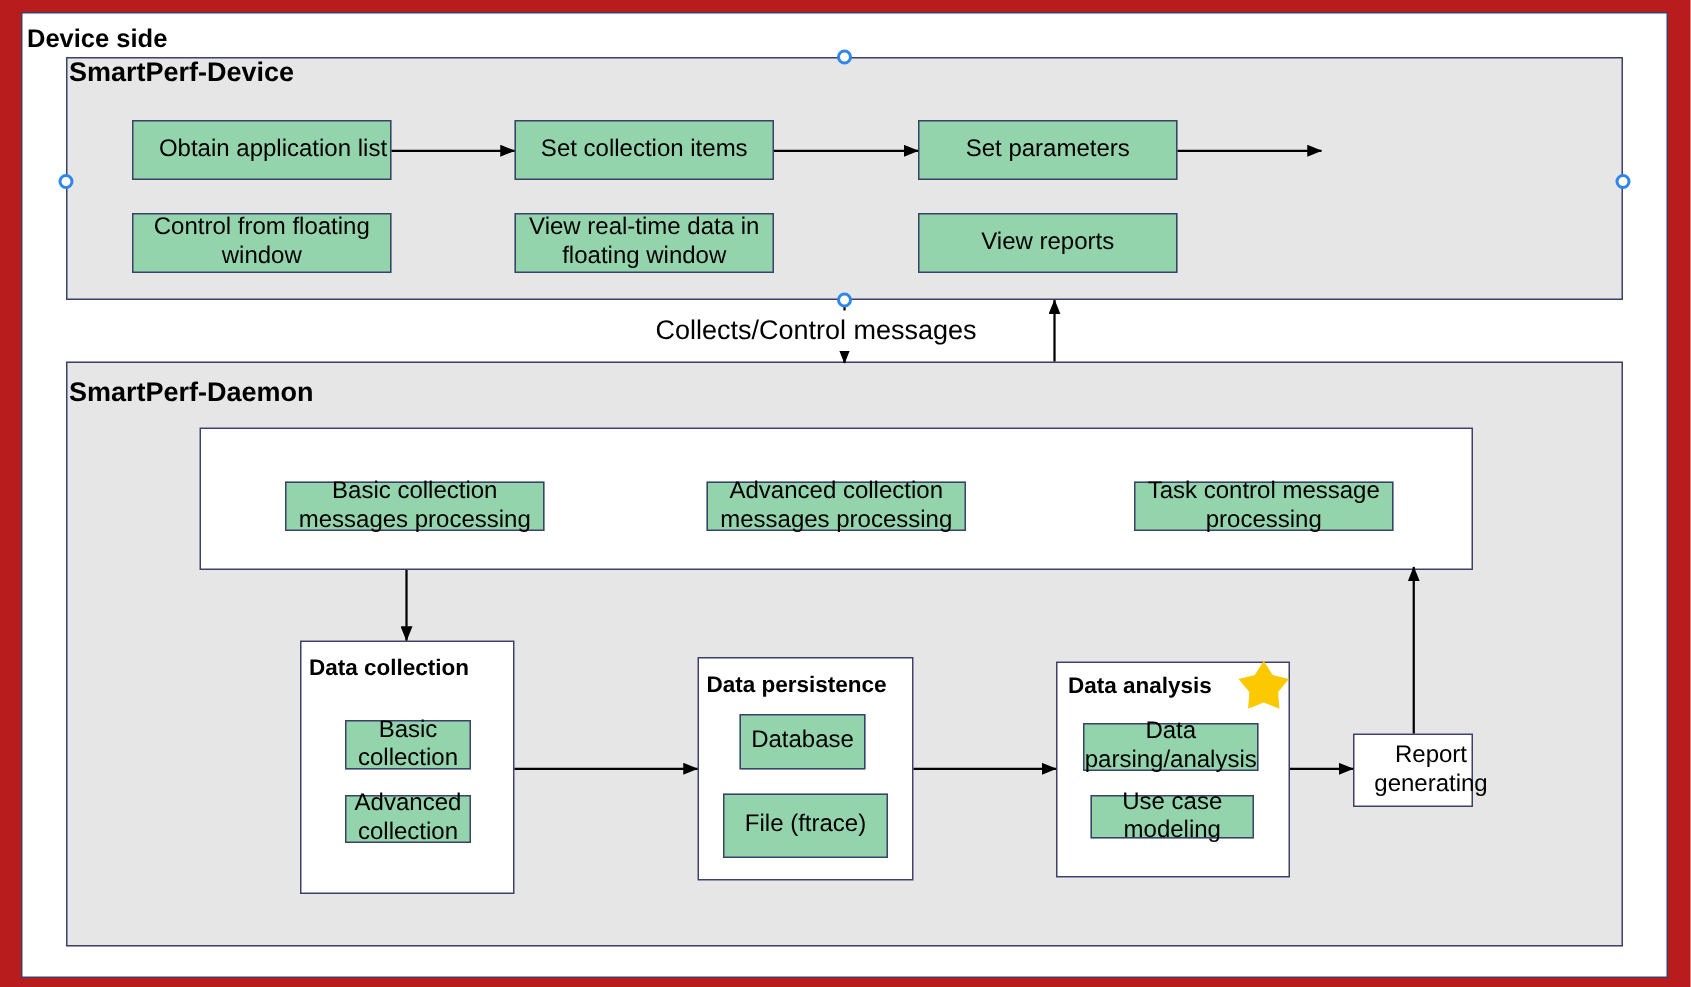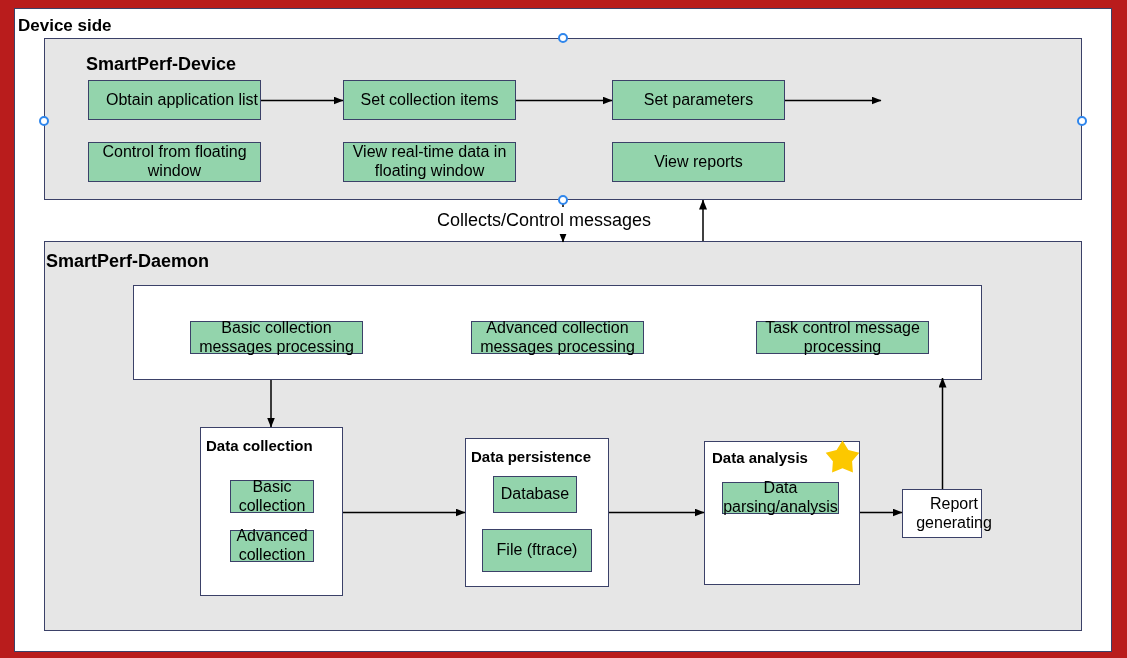--- a/index.html
+++ b/index.html
@@ -23,21 +23,21 @@
 </style>
 </head>
 <body>
 
 <div id="canvas">
 
   <div class="node stroke white" style="left:14px;top:8px;width:1098px;height:644px;"></div>
   <div class="hdr t17" style="left:18px;top:17px;">Device side</div>
 
   <div class="node stroke grey" style="left:44px;top:38px;width:1038px;height:162px;"></div>
-  <div class="hdr t18" style="left:46px;top:55px;margin-left:40px;">SmartPerf-Device</div>
+  <div class="hdr t18" style="left:46px;top:39px;">SmartPerf-Device</div>
 
   <div class="node green lbl t16" style="left:88px;top:80px;width:173px;height:40px;padding-left:15px;">Obtain application list</div>
   <div class="node green lbl t16" style="left:343px;top:80px;width:173px;height:40px;">Set collection items</div>
   <div class="node green lbl t16" style="left:612px;top:80px;width:173px;height:40px;">Set parameters</div>
 
   <div class="node green lbl t16" style="left:88px;top:142px;width:173px;height:40px;">Control from floating window</div>
   <div class="node green lbl t16" style="left:343px;top:142px;width:173px;height:40px;">View real-time data in floating window</div>
   <div class="node green lbl t16" style="left:612px;top:142px;width:173px;height:40px;">View reports</div>
 
   <div class="node stroke grey" style="left:44px;top:241px;width:1038px;height:390px;"></div>
@@ -55,20 +55,21 @@
   <div class="node green lbl t16" style="left:230px;top:530px;width:84px;height:32px;">Advanced collection</div>
 
   <div class="node stroke white" style="left:465px;top:438px;width:144px;height:149px;"></div>
   <div class="hdr t15" style="left:471px;top:449px;">Data persistence</div>
   <div class="node green lbl t16" style="left:493px;top:476px;width:84px;height:37px;">Database</div>
   <div class="node green lbl t16" style="left:482px;top:529px;width:110px;height:43px;">File (ftrace)</div>
 
   <div class="node stroke white" style="left:704px;top:441px;width:156px;height:144px;"></div>
   <div class="hdr t15" style="left:712px;top:450px;">Data analysis</div>
   <div class="node green lbl t16" style="left:722px;top:482px;width:117px;height:32px;">Data parsing/analysis</div>
+  <div class="node green lbl t16" style="left:727px;top:530px;width:109px;height:29px;">Use case modeling</div>
 
   <div class="node stroke white lbl t16" style="left:902px;top:489px;width:80px;height:49px;">Report generating</div>
 
   <svg id="edges" viewBox="0 0 1127 658" xmlns="http://www.w3.org/2000/svg">
     <defs>
       <marker id="ah" markerWidth="10" markerHeight="8" refX="9.5" refY="4" orient="auto" markerUnits="userSpaceOnUse">
         <path d="M0,0 L10,4 L0,8 z" fill="#000"></path>
       </marker>
     </defs>
     <g stroke="#000" stroke-width="1.5" fill="none">

